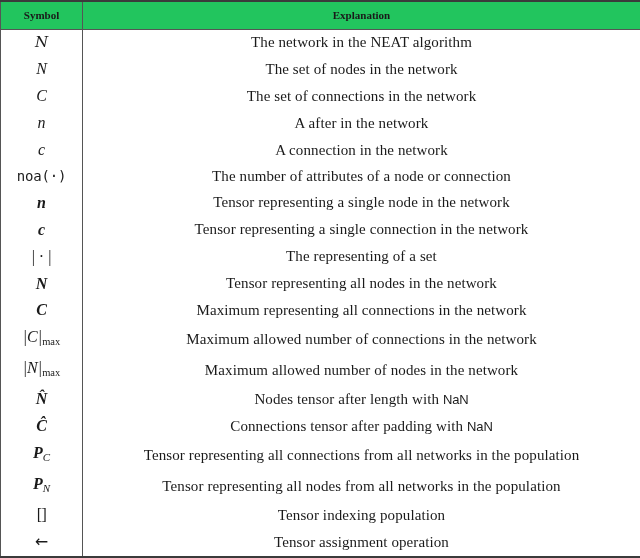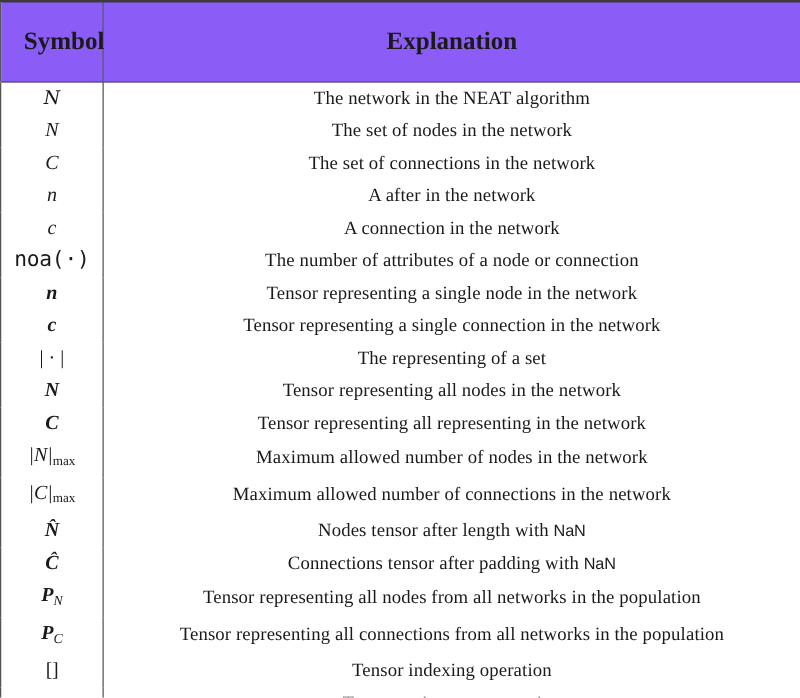--- a/index.html
+++ b/index.html
@@ -25,27 +25,27 @@
     border-right: 1px solid #555;
     border-top: 2.5px solid #3b3b3b;
     border-bottom: 2.5px solid #3b3b3b;
   }
 
   #symbol-table col.c-symbol { width: 82px; }
   #symbol-table col.c-expl   { width: 558px; }
 
   thead th {
     font-weight: bold;
-    font-size: 20px;
+    font-size: 11px;
     text-align: center;
-    padding: 18px;
+    padding: 0;
     height: 27px;
     line-height: 27px;
     border-bottom: 1.2px solid #555;
-    background: #8b5cf6;
+    background: #22c55e;
   }
 
   th.symbol-head { border-right: 1.2px solid #555; }
 
   tbody td {
     padding: 0;
     height: 25px;
     line-height: 25px;
     text-align: center;
     vertical-align: middle;
@@ -76,21 +76,21 @@
     font-family: "Liberation Serif", serif;
   }
   .m-bolditalic {
     font-style: italic;
     font-weight: bold;
     font-size: 16px;
     font-family: "Liberation Serif", serif;
   }
   .m-mono {
     font-family: "DejaVu Sans Mono", monospace;
-    font-size: 17px;
+    font-size: 14px;
     font-style: normal;
     letter-spacing: -0.2px;
   }
   .m-upright {
     font-style: normal;
     font-family: "Liberation Serif", serif;
     font-size: 16px;
   }
   .m-sub {
     font-size: 10.5px;
@@ -172,48 +172,48 @@
       <tr>
         <td class="symbol-cell"><span class="m-upright">| · |</span></td>
         <td class="expl-cell">The representing of a set</td>
       </tr>
       <tr>
         <td class="symbol-cell"><span class="m-bolditalic">N</span></td>
         <td class="expl-cell">Tensor representing all nodes in the network</td>
       </tr>
       <tr>
         <td class="symbol-cell"><span class="m-bolditalic">C</span></td>
-        <td class="expl-cell">Tensor representing all representing in the network</td>
+        <td class="expl-cell">Maximum representing all connections in the network</td>
+      </tr>
+      <tr>
+        <td class="symbol-cell"><span class="m-italic">|C|</span><span class="m-sub">max</span></td>
+        <td class="expl-cell">Maximum allowed number of connections in the network</td>
       </tr>
       <tr>
         <td class="symbol-cell"><span class="m-italic">|N|</span><span class="m-sub">max</span></td>
         <td class="expl-cell">Maximum allowed number of nodes in the network</td>
       </tr>
       <tr>
-        <td class="symbol-cell"><span class="m-italic">|C|</span><span class="m-sub">max</span></td>
-        <td class="expl-cell">Maximum allowed number of connections in the network</td>
-      </tr>
-      <tr>
         <td class="symbol-cell"><span class="m-bolditalic">N̂</span></td>
         <td class="expl-cell"><span>Nodes tensor after length with </span><span class="code-inline">NaN</span></td>
       </tr>
       <tr>
         <td class="symbol-cell"><span class="m-bolditalic">Ĉ</span></td>
         <td class="expl-cell"><span>Connections tensor after padding with </span><span class="code-inline">NaN</span></td>
       </tr>
       <tr>
+        <td class="symbol-cell"><span class="m-bolditalic">P</span><span class="m-sub-italic">C</span></td>
+        <td class="expl-cell">Tensor representing all connections from all networks in the population</td>
+      </tr>
+      <tr>
         <td class="symbol-cell"><span class="m-bolditalic">P</span><span class="m-sub-italic">N</span></td>
         <td class="expl-cell">Tensor representing all nodes from all networks in the population</td>
       </tr>
       <tr>
-        <td class="symbol-cell"><span class="m-bolditalic">P</span><span class="m-sub-italic">C</span></td>
-        <td class="expl-cell">Tensor representing all connections from all networks in the population</td>
-      </tr>
-      <tr>
         <td class="symbol-cell"><span class="m-bracket">[]</span></td>
-        <td class="expl-cell">Tensor indexing operation</td>
+        <td class="expl-cell">Tensor indexing population</td>
       </tr>
       <tr>
         <td class="symbol-cell"><span class="m-arrow">←</span></td>
         <td class="expl-cell">Tensor assignment operation</td>
       </tr>
     </tbody>
 </table>
 
 </body></html>

